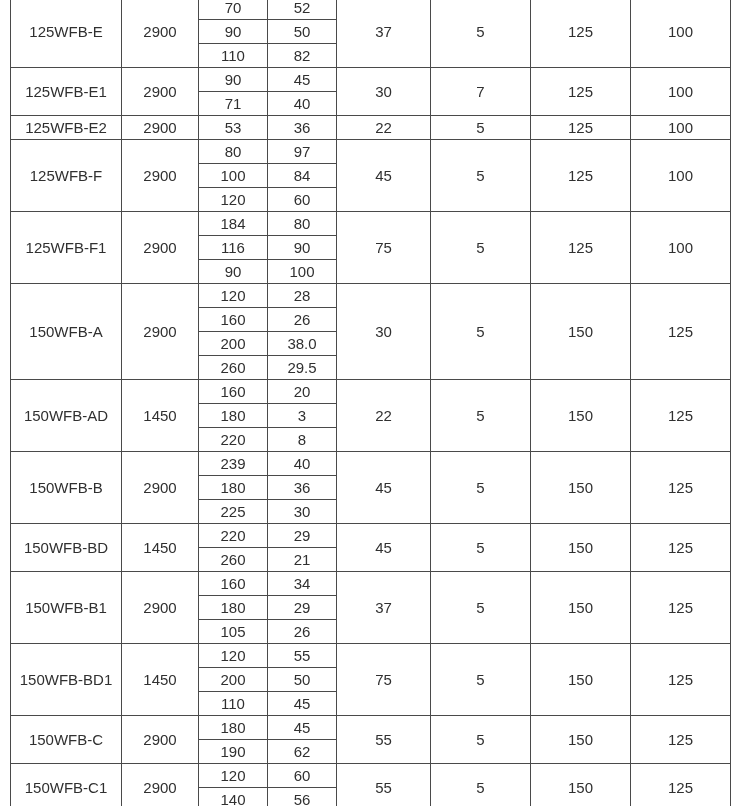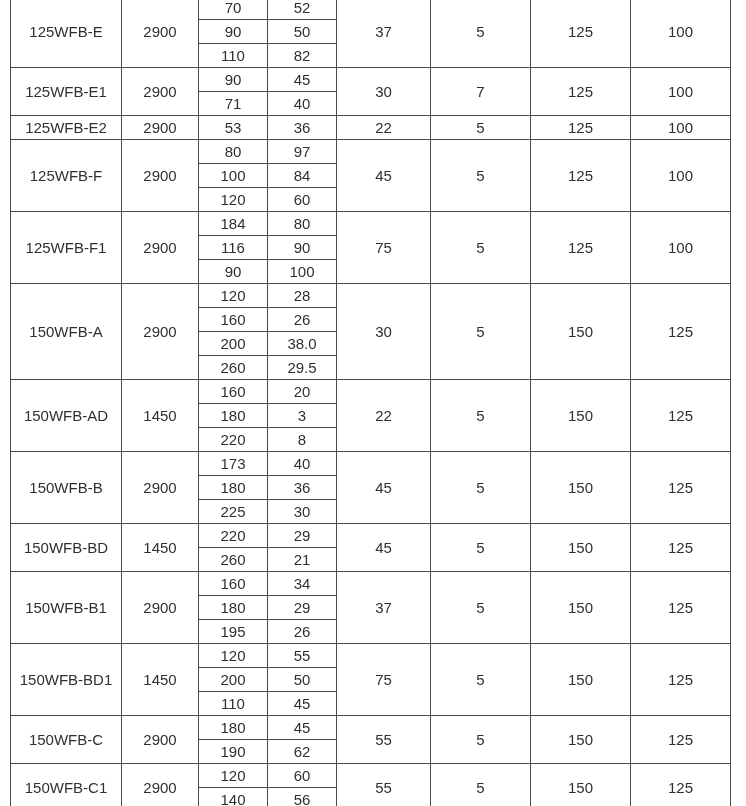--- a/index.html
+++ b/index.html
@@ -172,21 +172,21 @@
           <td>180</td>
           <td>3</td>
         </tr>
         <tr>
           <td>220</td>
           <td>8</td>
         </tr>
         <tr>
           <td rowspan="3">150WFB-B</td>
           <td rowspan="3">2900</td>
-          <td>173</td>
+          <td>239</td>
           <td>40</td>
           <td rowspan="3">45</td>
           <td rowspan="3">5</td>
           <td rowspan="3">150</td>
           <td rowspan="3">125</td>
         </tr>
         <tr>
           <td>180</td>
           <td>36</td>
         </tr>
@@ -216,21 +216,21 @@
           <td rowspan="3">37</td>
           <td rowspan="3">5</td>
           <td rowspan="3">150</td>
           <td rowspan="3">125</td>
         </tr>
         <tr>
           <td>180</td>
           <td>29</td>
         </tr>
         <tr>
-          <td>195</td>
+          <td>105</td>
           <td>26</td>
         </tr>
         <tr>
           <td rowspan="3">150WFB-BD1</td>
           <td rowspan="3">1450</td>
           <td>120</td>
           <td>55</td>
           <td rowspan="3">75</td>
           <td rowspan="3">5</td>
           <td rowspan="3">150</td>

